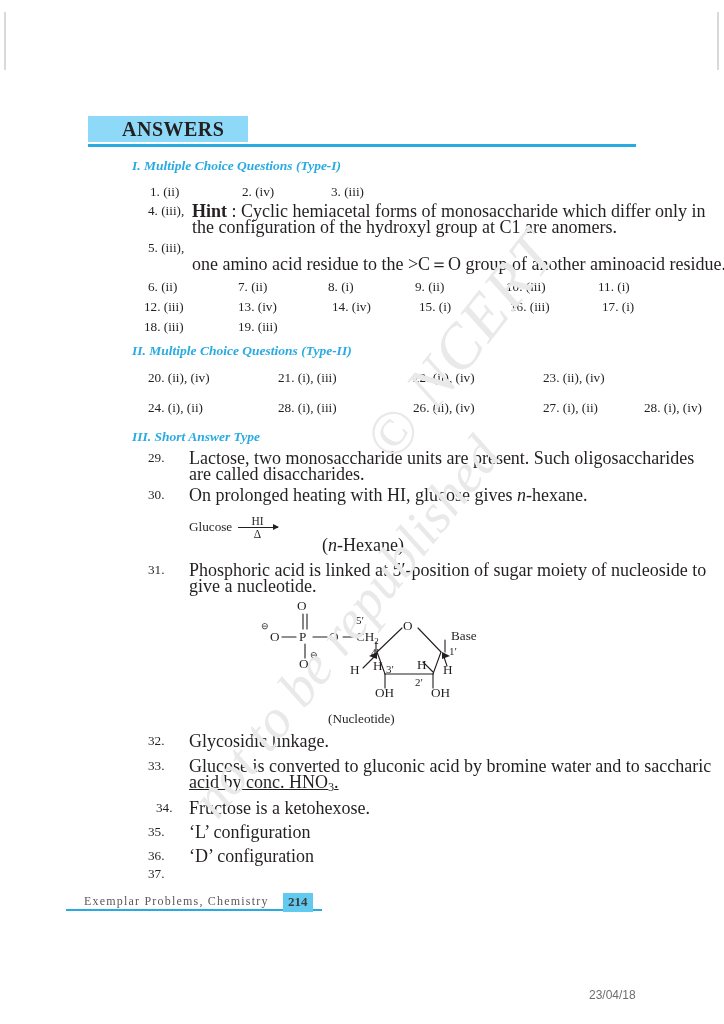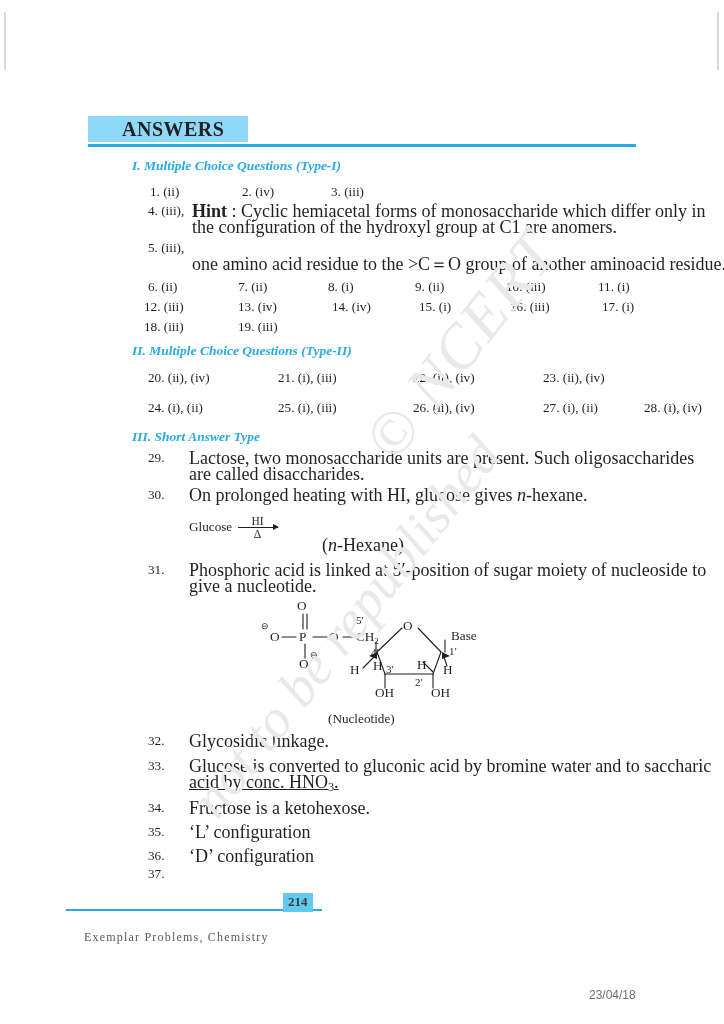--- a/index.html
+++ b/index.html
@@ -193,21 +193,20 @@
   }
   .footer-text {
     position: absolute;
     left: 84px;
     top: 894px;
     font-family: "Liberation Serif", serif;
     font-size: 12px;
     letter-spacing: 1.2px;
     color: #58595b;
     white-space: nowrap;
-    margin-top: 36px;
   }
   .footer-page {
     position: absolute;
     left: 283px;
     top: 893px;
     background: #62c9ef;
     padding: 1px 5px 2px 5px;
     font-family: "Liberation Serif", serif;
     font-weight: bold;
     font-size: 13px;
@@ -278,21 +277,21 @@
   <div class="section-head" style="left:132px; top:343px;">II. Multiple Choice Questions (Type-II)</div>
 
   <div class="mcq-row" style="left:148px; top:368px;">
     <span class="mcq-cell" style="width:126px;">20. (ii), (iv)</span>
     <span class="mcq-cell" style="width:131px;">21. (i), (iii)</span>
     <span class="mcq-cell" style="width:126px;">22. (ii), (iv)</span>
     <span class="mcq-cell">23. (ii), (iv)</span>
   </div>
   <div class="mcq-row" style="left:148px; top:398px;">
     <span class="mcq-cell" style="width:126px;">24. (i), (ii)</span>
-    <span class="mcq-cell" style="width:131px;">25. (i), (iii)</span>
+    <span class="mcq-cell" style="width:131px;">28. (i), (iii)</span>
     <span class="mcq-cell" style="width:126px;">26. (ii), (iv)</span>
     <span class="mcq-cell" style="width:97px;">27. (i), (ii)</span>
     <span class="mcq-cell">28. (i), (iv)</span>
   </div>
 
   <div class="section-head" style="left:132px; top:429px;">III. Short Answer Type</div>
 
   <div class="num" style="left:148px; top:450px;">29.</div>
   <div class="txt" style="left:189px; top:450px;">Lactose, two monosaccharide units are present. Such oligosaccharides</div>
   <div class="txt" style="left:189px; top:466px;">are called disaccharides.</div>
@@ -386,21 +385,21 @@
 
   <div class="caption" style="left:328px; top:711px;">(Nucleotide)</div>
 
   <div class="num" style="left:148px; top:733px;">32.</div>
   <div class="txt" style="left:189px; top:733px;">Glycosidic linkage.</div>
 
   <div class="num" style="left:148px; top:758px;">33.</div>
   <div class="txt" style="left:189px; top:758px;">Glucose is converted to gluconic acid by bromine water and to saccharic</div>
   <div class="txt" style="left:189px; top:774px;text-decoration:underline;"><span>acid by conc. HNO</span><sub>3</sub><span>.</span></div>
 
-  <div class="num" style="left:148px; top:800px;">34.</div>
+  <div class="num" style="left:156px; top:800px;">34.</div>
   <div class="txt" style="left:189px; top:800px;">Fructose is a ketohexose.</div>
 
   <div class="num" style="left:148px; top:824px;">35.</div>
   <div class="txt" style="left:189px; top:824px;">‘L’ configuration</div>
 
   <div class="num" style="left:148px; top:848px;">36.</div>
   <div class="txt" style="left:189px; top:848px;">‘D’ configuration</div>
 
   <div class="num" style="left:148px; top:866px;">37.</div>
 

